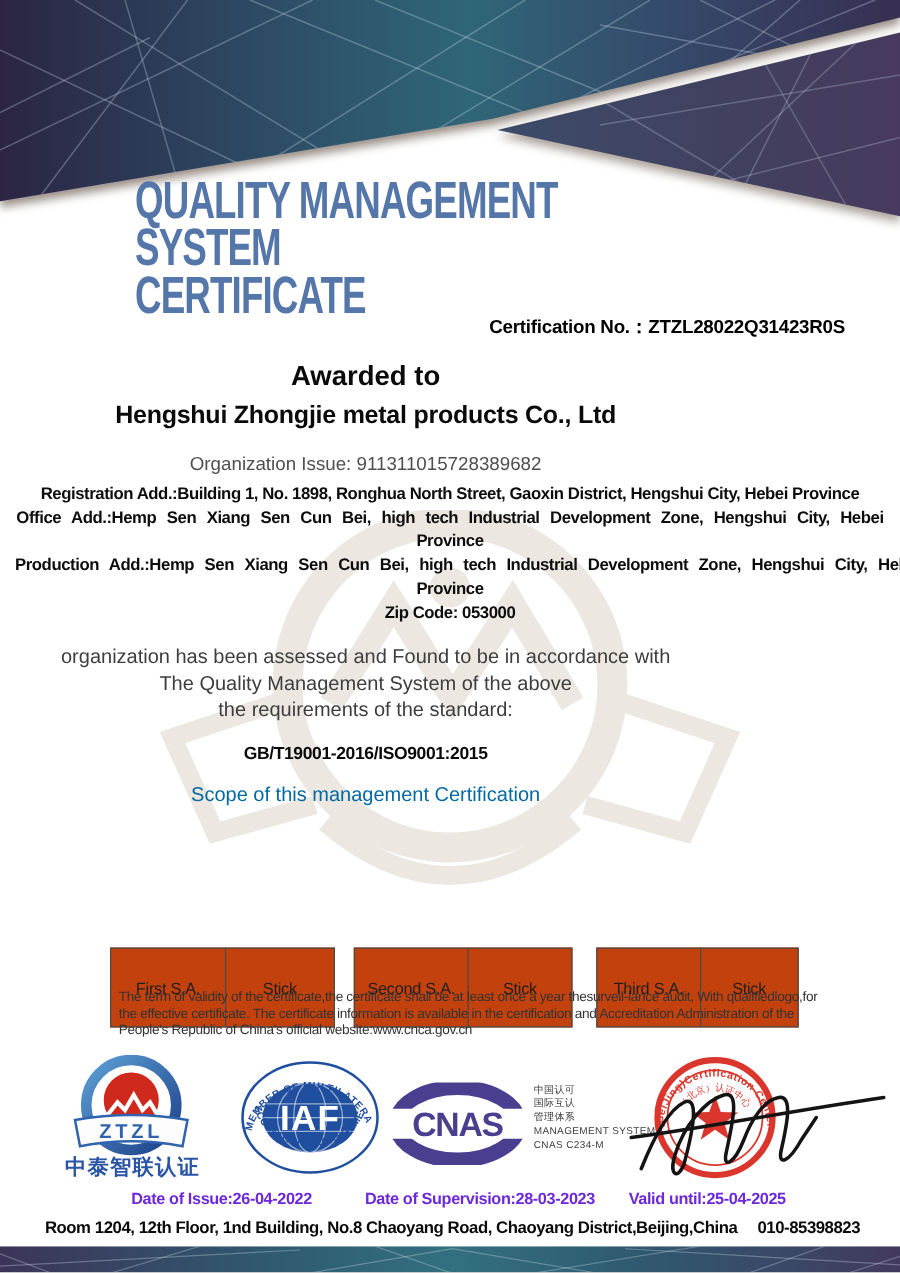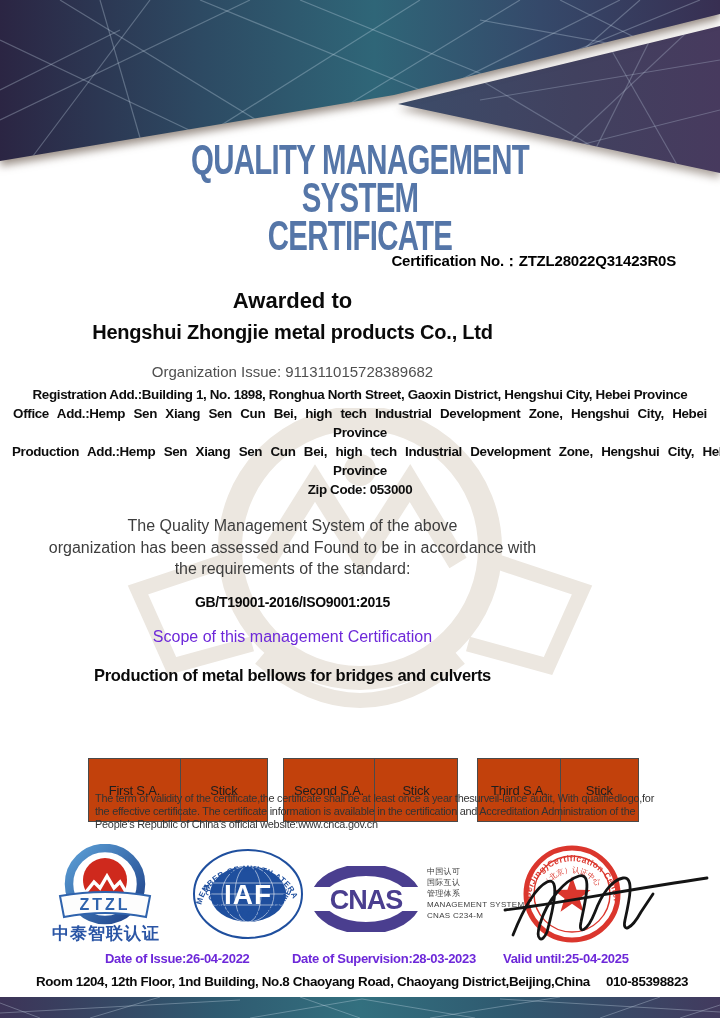--- a/index.html
+++ b/index.html
@@ -7,21 +7,21 @@
   .page {
     position:relative; width:720px; height:1018px; margin:0 auto;
     background:#ffffff; overflow:hidden;
   }
 
   
   .hdr-svg { position:absolute; top:0; left:0; width:720px; height:190px; }
   .hdr-main { filter:drop-shadow(0 5px 4px rgba(70,50,35,.55)); }
   .hdr-wing { filter:drop-shadow(0 5px 4px rgba(70,50,35,.45)); }
 
-  .title-block { position:absolute; top:141px; left:0; width:720px; text-align:center; }
+  .title-block { position:absolute; top:141px; left:0; width:720px; text-align:left; }
   .title-line {
     display:block; color:#5576a8; font-weight:bold; font-size:42px; line-height:38px;
     letter-spacing:-1px; transform:scaleX(.70); transform-origin:50% 50%; white-space:nowrap;
   }
   .certno { position:absolute; top:252px; right:44px; font-size:15px; font-weight:bold;
     color:#000; letter-spacing:-0.2px; }
 
   
   .wm { position:absolute; left:110px; top:408px; width:500px; height:360px; }
 
@@ -30,21 +30,21 @@
   .awarded   { top:288px; font-size:22px; font-weight:bold; }
   .company   { top:321px; font-size:20px; font-weight:bold; letter-spacing:-0.2px; }
   .orgcode   { top:363px; font-size:15px; color:#4f4f4f; font-weight:400; }
 
   .addr-block { position:absolute; top:385px; left:12px; width:696px; text-align:center;
     font-size:13.4px; font-weight:bold; color:#0d0d0d; line-height:19px; letter-spacing:-0.35px; }
   .addr-stretch { word-spacing:5px; white-space:nowrap; }
 
   .statement { top:515px; font-size:16px; color:#3d3d3d; line-height:21.5px; font-weight:400; }
   .standard  { top:594px; font-size:14px; font-weight:bold; letter-spacing:-0.3px; }
-  .scope-lab { top:628px; font-size:16px; color:#6d28d9; font-weight:400; }
+  .scope-lab { top:628px; font-size:16px; color:#0369a1; font-weight:400; }
   .scope-val { top:666px; font-size:16.5px; font-weight:bold; letter-spacing:-0.3px; }
 
   
   .sa-box { position:absolute; top:758px; height:64px; display:flex;
     border:1.4px solid #4a4a4a; background:#c2410c;justify-content:flex-end; }
   .sa-cell { display:flex; align-items:center; justify-content:center;
     font-size:13px; color:#1e1e1e; font-weight:500; letter-spacing:-0.2px; }
   .sa-cell + .sa-cell { border-left:1.4px solid #4a4a4a; }
 
   .terms { position:absolute; top:792px; left:95px; width:572px; font-size:10.9px;
@@ -154,27 +154,26 @@
   <div class="addr-block">
     <div>Registration Add.:Building 1, No. 1898, Ronghua North Street, Gaoxin District, Hengshui City, Hebei Province</div>
     <div class="addr-stretch">Office Add.:Hemp Sen Xiang Sen Cun Bei, high tech Industrial Development Zone, Hengshui City, Hebei</div>
     <div>Province</div>
     <div class="addr-stretch">Production Add.:Hemp Sen Xiang Sen Cun Bei, high tech Industrial Development Zone, Hengshui City, Hebei</div>
     <div>Province</div>
     <div>Zip Code: 053000</div>
   </div>
 
   <div class="center-text statement">
+    <div>organization has been assessed and Found to be in accordance with</div>
     <div>The Quality Management System of the above</div>
-    <div>organization has been assessed and Found to be in accordance with</div>
     <div>the requirements of the standard:</div>
   </div>
   <div class="center-text standard">GB/T19001-2016/ISO9001:2015</div>
   <div class="center-text scope-lab">Scope of this management Certification</div>
-  <div class="center-text scope-val">Production of metal bellows for bridges and culverts</div>
 
   <div class="sa-box" style="left:88px;width:180px">
     <div class="sa-cell" style="width:51%">First S.A.</div>
     <div class="sa-cell" style="width:49%">Stick</div>
   </div>
   <div class="sa-box" style="left:283px;width:175px">
     <div class="sa-cell" style="width:52%">Second S.A.</div>
     <div class="sa-cell" style="width:48%">Stick</div>
   </div>
   <div class="sa-box" style="left:477px;width:162px">

